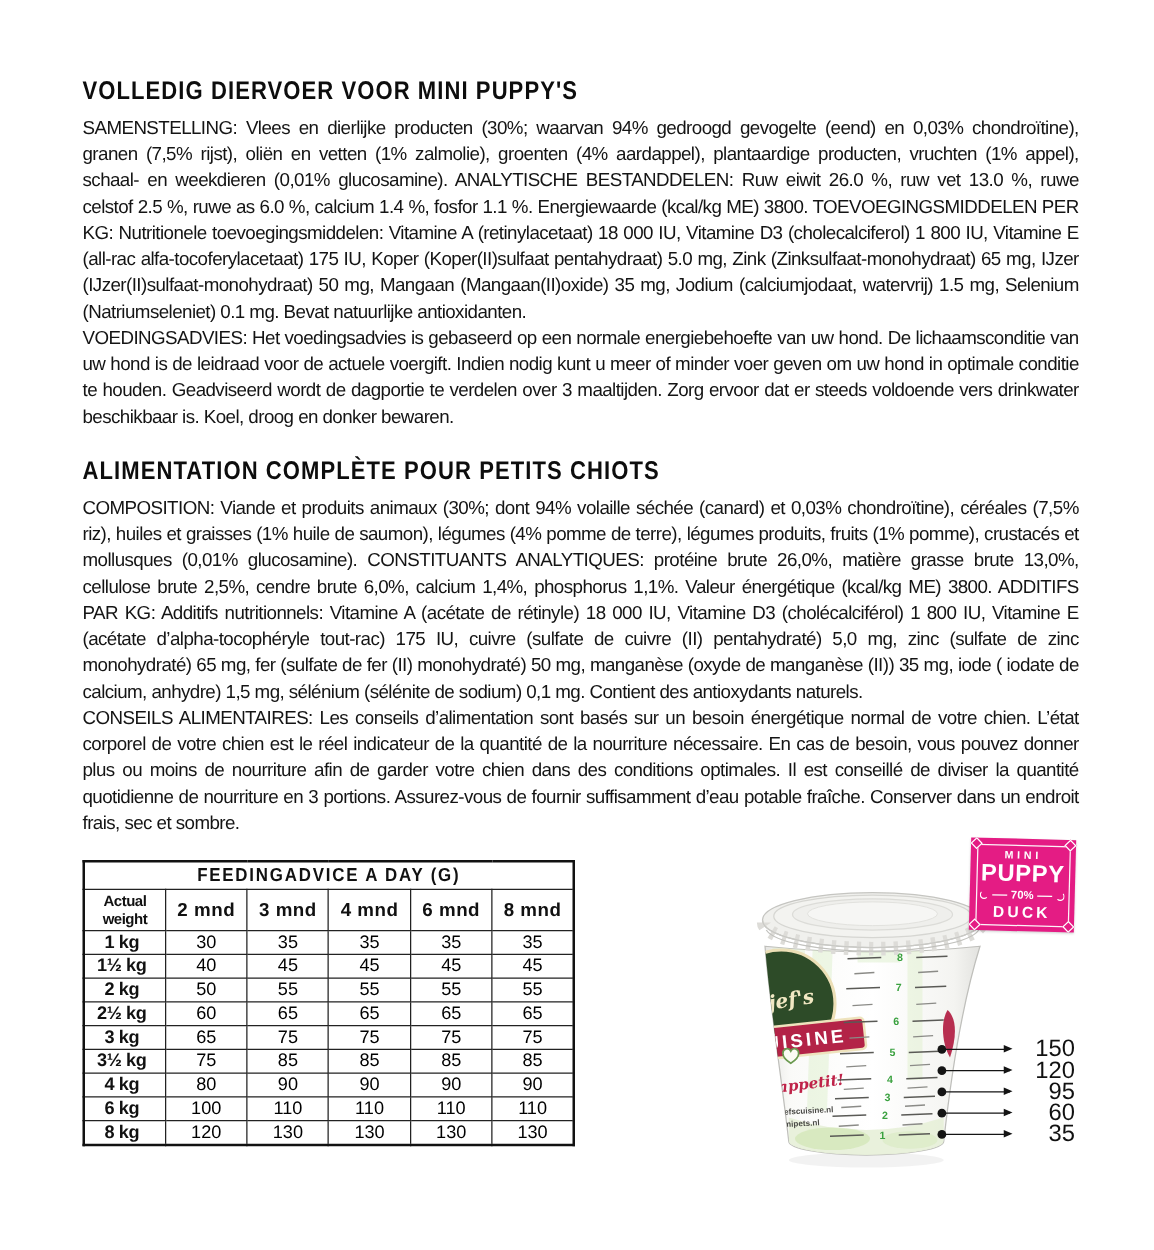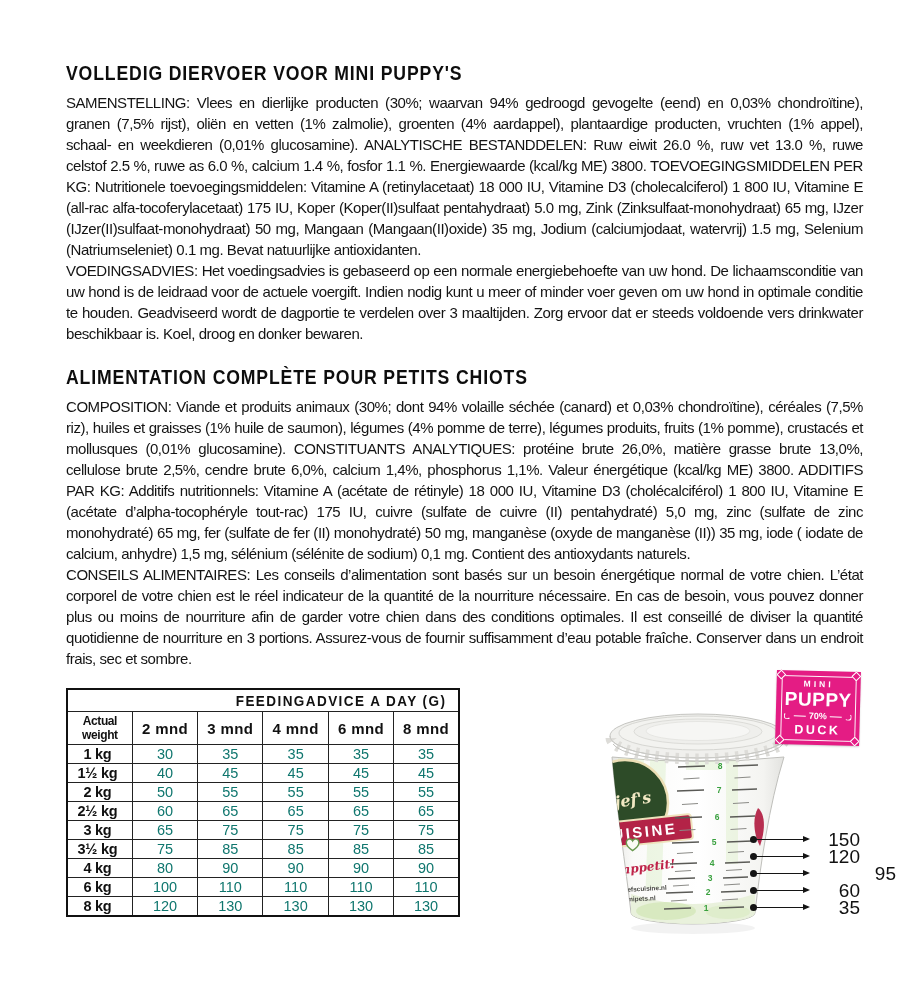--- a/index.html
+++ b/index.html
@@ -12,26 +12,26 @@
            transform:scaleX(0.86);transform-origin:0 50%;white-space:nowrap;}
   h1.sect{font-size:20.5px;margin:0 0 7px 0;color:#0d0d0d;}
   h2.sect{font-size:20.5px;margin:21px 0 7px 0;color:#0d0d0d;}
   p.body{margin:0;font-size:15px;line-height:21px;letter-spacing:-0.45px;
          text-align:justify;color:#141414;hyphens:auto;}
 
   
   .feed-table{position:absolute;left:66px;top:688px;width:394px;border-collapse:collapse;
               table-layout:fixed;border:2.2px solid #111;background:#fff;}
   .feed-table th,.feed-table td{border:1.4px solid #222;}
-  .t-title{padding:1.5px 0;text-align:right;}
+  .t-title{padding:1.5px 0;text-align:center;}
   .t-title-span{display:inline-block;font-size:15px;font-weight:900;letter-spacing:1.6px;
                 transform:scaleX(0.9);white-space:nowrap;}
   .feed-table th.colh{font-size:15px;font-weight:bold;padding:2px 0;letter-spacing:0.4px;text-align:center;}
   .feed-table th.col-weight{width:67px;font-size:12px;font-weight:bold;letter-spacing:-0.4px;}
-  .feed-table td{text-align:center;font-size:14.5px;padding:1px 0;color:#0f766e;}
+  .feed-table td{text-align:center;font-size:14.5px;padding:1px 0;color:#000000;}
   .feed-table td.cell-weight{font-weight:bold;text-align:center;padding-right:5px;color:#111;letter-spacing:-0.3px;}
 
   
   .cup-svg{position:absolute;left:598px;top:700px;width:200px;height:240px;}
   .brand-script{font-family:"DejaVu Serif",serif;font-style:italic;font-weight:bold;font-size:16px;fill:#f1e8c3;}
   .brand-word{font-family:"Liberation Sans",sans-serif;font-weight:900;font-size:15px;fill:#ffffff;letter-spacing:2.5px;}
   .tagline{font-family:"DejaVu Serif",serif;font-style:italic;font-weight:bold;font-size:12px;fill:#bf2349;}
   .cup-url{font-family:"Liberation Sans",sans-serif;font-size:6.5px;font-weight:bold;fill:#4a4a46;}
   .scale-num{font-family:"Liberation Sans",sans-serif;font-size:8.5px;font-weight:bold;fill:#3aa13f;text-anchor:middle;}
 
@@ -277,21 +277,21 @@
 
   <div class="callouts">
       <div class="callout-row" style="top: 0px;">
         <span class="callout-line"></span>
         <span class="callout-value">150</span>
       </div>
       <div class="callout-row" style="top: 17px;">
         <span class="callout-line"></span>
         <span class="callout-value">120</span>
       </div>
-      <div class="callout-row" style="top: 34px; gap: 36px;">
+      <div class="callout-row" style="top: 34px;">
         <span class="callout-line"></span>
         <span class="callout-value">95</span>
       </div>
       <div class="callout-row" style="top: 51px;">
         <span class="callout-line"></span>
         <span class="callout-value">60</span>
       </div>
       <div class="callout-row" style="top: 68px;">
         <span class="callout-line"></span>
         <span class="callout-value">35</span>

